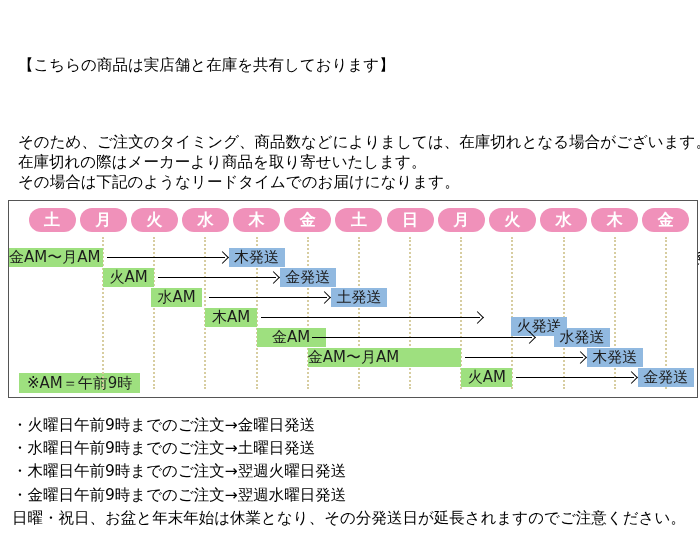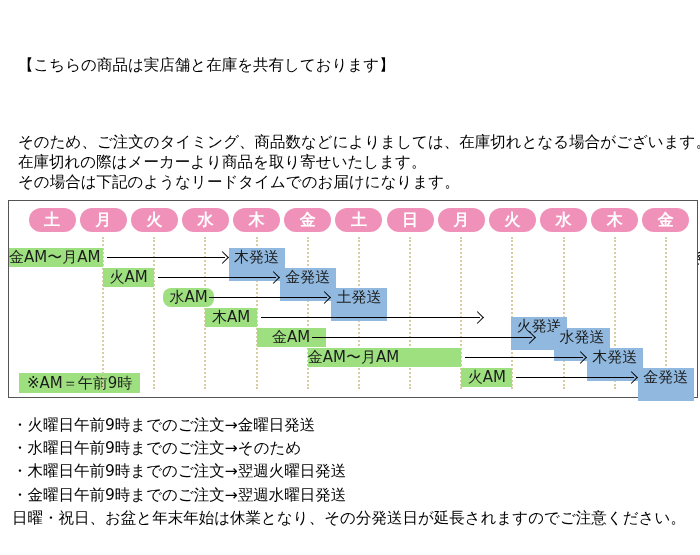--- a/index.html
+++ b/index.html
@@ -21,21 +21,21 @@
     line-height:24px;text-align:center;
   }
   .grid{position:absolute;top:36px;height:152px;width:0;border-left:2px dotted var(--tan);}
   .bar{
     position:absolute;height:19px;background:var(--green);font-size:15px;
     line-height:19px;color:#1c1c1c;box-sizing:border-box;white-space:nowrap;
   }
   .bar.center{text-align:center}
   .bar.left{text-align:left}
   .ship{
-    position:absolute;width:56px;height:33px;background:var(--blue);
+    position:absolute;width:56px;height:19px;background:var(--blue);
     font-size:15px;line-height:19px;color:#1c1c1c;text-align:center;white-space:nowrap;
   }
   .arrow{position:absolute;height:0;border-top:1.5px solid #000;}
   .arrow::after{
     content:"";position:absolute;right:-2px;top:-5.5px;width:8px;height:8px;
     border-top:1.5px solid #000;border-right:1.5px solid #000;transform:rotate(45deg);
   }
   .note{
     position:absolute;left:10px;top:172px;height:20px;background:var(--green);
     font-size:15px;line-height:20px;padding:0 8px;color:#1c1c1c;white-space:nowrap;
@@ -82,36 +82,36 @@
     <div class="grid" style="left: 502.35px;"></div>
     <div class="grid" style="left: 553.5px;"></div>
     <div class="grid" style="left: 604.65px;"></div>
     <div class="grid" style="left: 655.8px;"></div>
     <div class="bar left" style="left: 0px; top: 47px; width: 94.15px;">金AM〜月AM</div>
     <div class="ship" style="left: 219.6px; top: 47px;">木発送</div>
     <div class="arrow" style="left: 98.15px; top: 56px; width: 117.45px;"></div>
     <div class="bar center" style="left: 94.15px; top: 67px; width: 51.15px;">火AM</div>
     <div class="ship" style="left: 270.75px; top: 67px;">金発送</div>
     <div class="arrow" style="left: 149.3px; top: 76px; width: 117.45px;"></div>
-    <div class="bar center" style="left: 154px; top: 87px; width: 51.15px; border-radius: 8px;">水AM</div>
+    <div class="bar center" style="left: 142px; top: 87px; width: 51.15px;">水AM</div>
     <div class="ship" style="left: 321.9px; top: 87px;">土発送</div>
     <div class="arrow" style="left: 200.45px; top: 96px; width: 117.45px;"></div>
     <div class="bar center" style="left: 196.45px; top: 107px; width: 51.15px;">木AM</div>
     <div class="ship" style="left: 475.35px; top: 116px; margin-left: 27px;">火発送</div>
     <div class="arrow" style="left: 251.6px; top: 116px; width: 219.75px;"></div>
     <div class="bar center" style="left: 247.6px; top: 127px; width: 69px;">金AM</div>
     <div class="ship" style="left: 545px; top: 127px;">水発送</div>
     <div class="arrow" style="left: 302.75px; top: 136px; width: 219.75px;"></div>
     <div class="bar left" style="left: 298.75px; top: 147px; width: 153.45px;">金AM〜月AM</div>
     <div class="ship" style="left: 577.65px; top: 147px;">木発送</div>
     <div class="arrow" style="left: 456.2px; top: 156px; width: 117.45px;"></div>
     <div class="bar center" style="left: 452.2px; top: 167px; width: 51.15px;">火AM</div>
     <div class="ship" style="left: 628.8px; top: 167px;">金発送</div>
     <div class="arrow" style="left: 507.35px; top: 176px; width: 117.45px;"></div>
   </div>
 
 <div class="sched">
     <div class="sitem">・火曜日午前9時までのご注文→金曜日発送</div>
-    <div class="sitem">・水曜日午前9時までのご注文→そのため</div>
+    <div class="sitem">・水曜日午前9時までのご注文→土曜日発送</div>
     <div class="sitem">・木曜日午前9時までのご注文→翌週火曜日発送</div>
     <div class="sitem">・金曜日午前9時までのご注文→翌週水曜日発送</div>
     <div class="sitem">日曜・祝日、お盆と年末年始は休業となり、その分発送日が延長されますのでご注意ください。</div>
   </div>
 
 </body></html>

